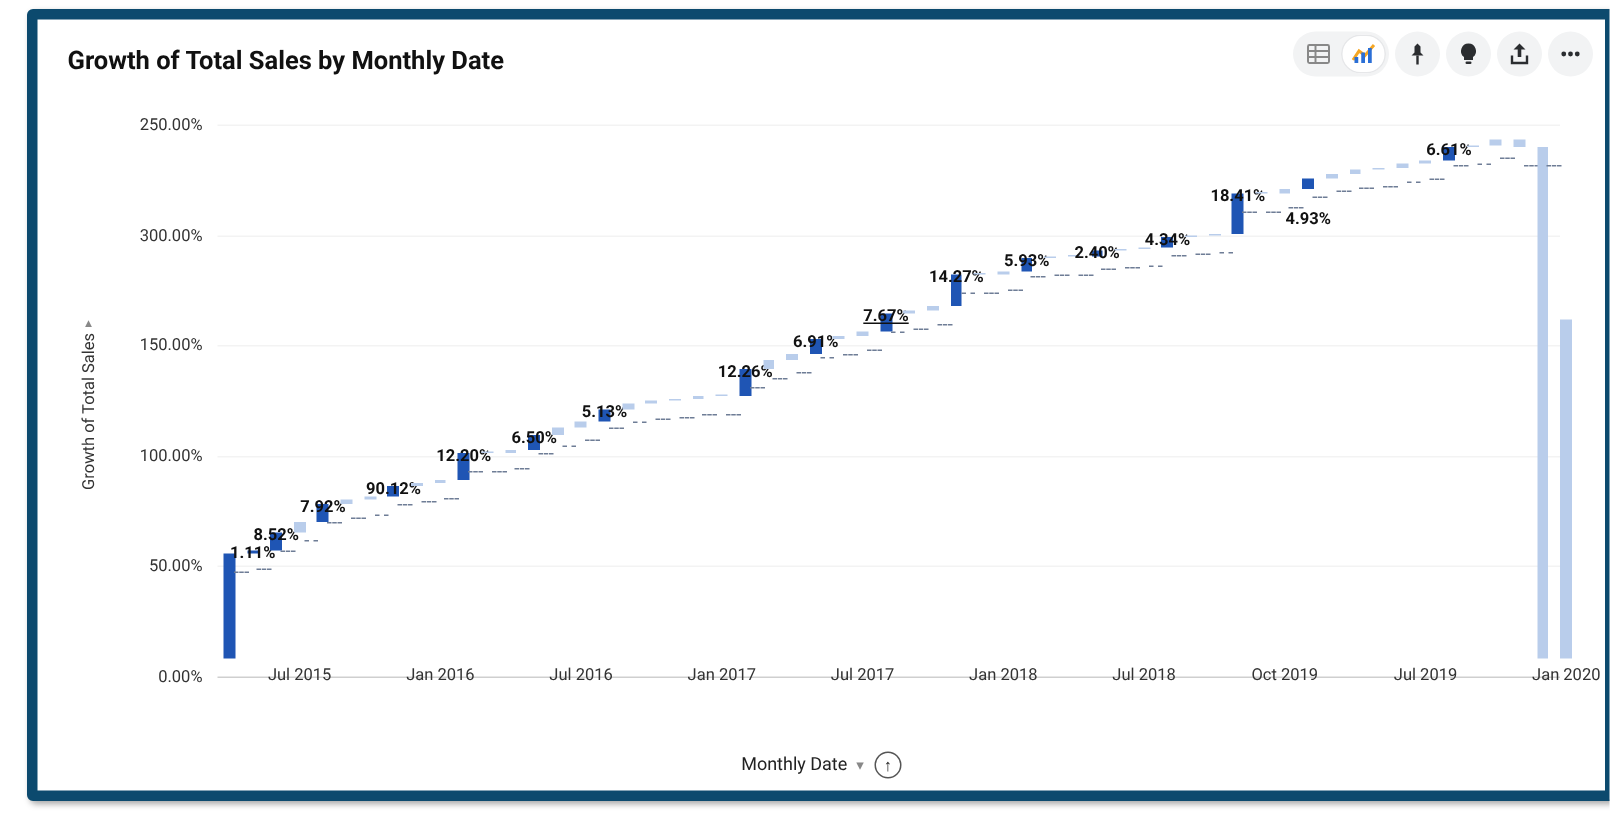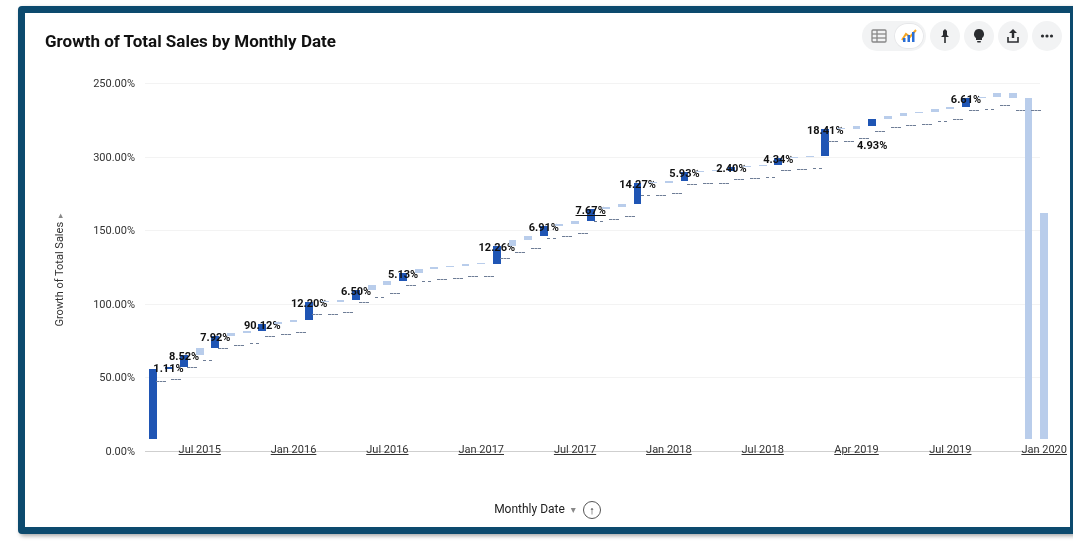--- a/index.html
+++ b/index.html
@@ -115,21 +115,20 @@
     white-space: nowrap;
   }
   .x-tick-label {
     position: absolute;
     top: 100%;
     transform: translateX(-50%);
     padding-top: 4px;
     font-size: 11px;
     color: #333;
     white-space: nowrap;
-    text-decoration: underline;
   }
   .bar {
     position: absolute;
     bottom: 0;
   }
   .bar.solid { background: #1f55b4; }
   .bar.light { background: #b9cdeb; }
   .connector {
     position: absolute;
     border-top: 1px dashed #6e7d96;
@@ -242,21 +241,21 @@
         <div class="y-tick-label" style="top: 73.6px;">300.00%</div>
         <div class="gridline" style="top: 0px;"></div>
         <div class="y-tick-label" style="top: 0px;">250.00%</div>
         <div class="x-tick-label" style="left: 54.7328px;">Jul 2015</div>
         <div class="x-tick-label" style="left: 148.56px;">Jan 2016</div>
         <div class="x-tick-label" style="left: 242.388px;">Jul 2016</div>
         <div class="x-tick-label" style="left: 336.216px;">Jan 2017</div>
         <div class="x-tick-label" style="left: 430.043px;">Jul 2017</div>
         <div class="x-tick-label" style="left: 523.871px;">Jan 2018</div>
         <div class="x-tick-label" style="left: 617.698px;">Jul 2018</div>
-        <div class="x-tick-label" style="left: 711.526px;">Apr 2019</div>
+        <div class="x-tick-label" style="left: 711.526px;">Oct 2019</div>
         <div class="x-tick-label" style="left: 805.353px;">Jul 2019</div>
         <div class="x-tick-label" style="left: 899.181px;">Jan 2020</div>
         <div class="bar solid" style="left: 3.90948px; width: 7.81897px; bottom: 0px; height: 69.92px;"></div>
         <div class="connector" style="top: 298.08px; left: 10.7284px; width: 9.81897px;"></div>
         <div class="bar solid" style="left: 19.5474px; width: 7.81897px; bottom: 69.92px; height: 1.63392px;"></div>
         <div class="connector" style="top: 296.446px; left: 26.3664px; width: 9.81897px;"></div>
         <div class="data-label" style="left: 23.4569px; top: 292.446px;">1.11%</div>
         <div class="bar solid" style="left: 35.1853px; width: 7.81897px; bottom: 71.5539px; height: 12.5414px;"></div>
         <div class="connector" style="top: 283.905px; left: 42.0043px; width: 9.81897px;"></div>
         <div class="data-label" style="left: 39.0948px; top: 279.905px;">8.52%</div>

